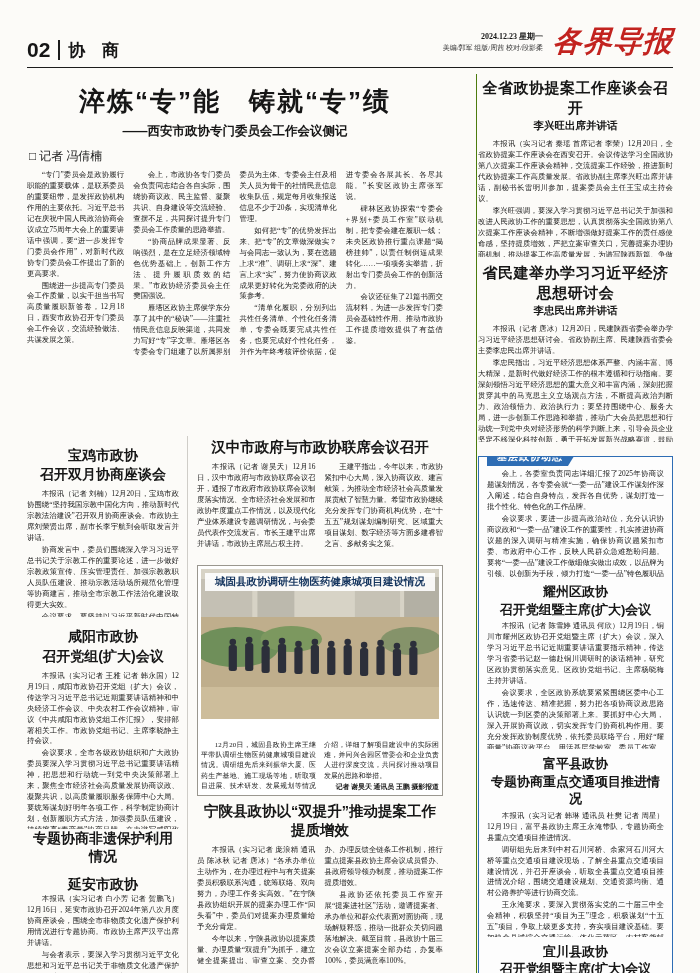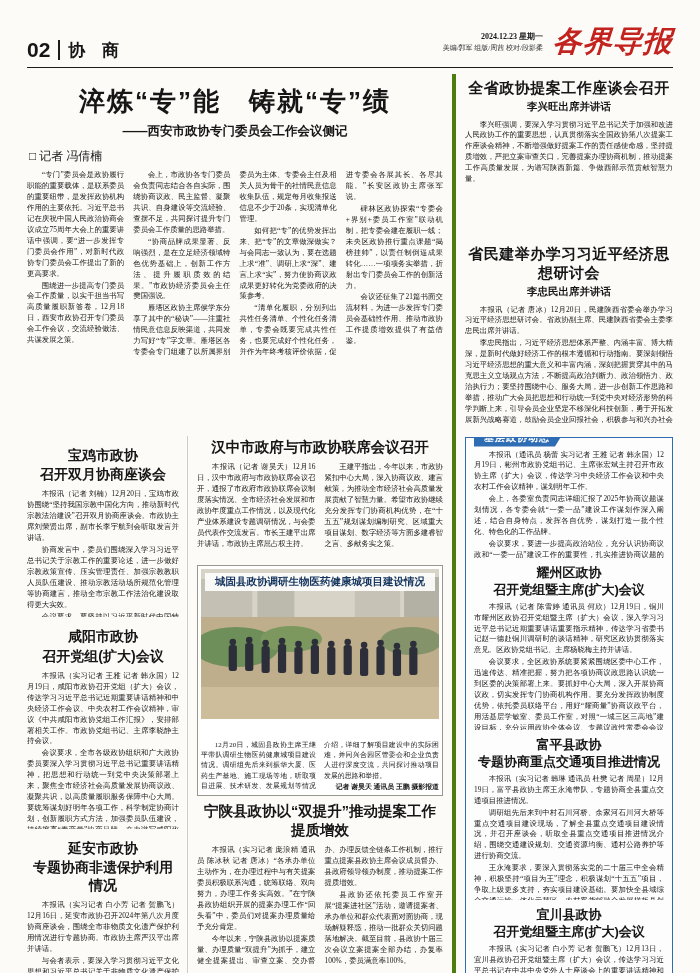--- a/index.html
+++ b/index.html
@@ -18,21 +18,21 @@
   .section{font-family:"Liberation Sans","DejaVu Sans",sans-serif;font-weight:700;font-size:17px;letter-spacing:6px;}
   .hdr-right{display:flex;align-items:center;gap:10px;}
   .meta{text-align:right;line-height:1.5;}
   .meta .date{font-size:8px;font-weight:700;}
   .meta .credits{font-size:7px;color:#333;}
   .brand{font-family:"Liberation Serif","DejaVu Serif",serif;font-weight:700;
          font-size:29px;color:#c2231f;font-style:italic;letter-spacing:1px;transform:skewX(-4deg);}
   
   .content{display:flex;gap:0;margin-top:6px;height:900px;}
   .col-main{width:416px;flex:none;padding-right:9px;}
-  .col-right{flex:1;border-left:4px solid #4d7c0f;padding-left:9px;overflow:hidden;}
+  .col-right{flex:1;border-left:1px solid #4d7c0f;padding-left:1px;overflow:hidden;margin-left:24px;}
   .band{display:flex;margin-top:8px;}
   .band-left{width:152px;flex:none;padding-right:8px;}
   .band-mid{flex:1;border-left:1px solid #cfcdc8;padding-left:9px;overflow:hidden;}
   
   .lead-title{font-family:"Liberation Sans","DejaVu Sans",sans-serif;font-weight:700;
               font-size:26px;text-align:center;letter-spacing:2px;margin:10px 0 4px;}
   .lead-sub{font-family:"Liberation Sans","DejaVu Sans",sans-serif;font-weight:700;
             font-size:12.5px;text-align:center;margin-bottom:8px;}
   .lead-byline{font-size:12px;color:#222;margin:0 2px 5px;}
   .lead-body{column-count:4;column-gap:9px;height:258px;overflow:hidden;}
@@ -125,22 +125,22 @@
           </article>
           <article>
             <h3 class="h2line">咸阳市政协</h3>
             <h3 class="h2line second">召开党组(扩大)会议</h3>
             <div class="body" style="height:158px">
               <p class="p">本报讯（实习记者 王雅 记者 韩永国）12月19日，咸阳市政协召开党组（扩大）会议，传达学习习近平总书记近期重要讲话精神和中央经济工作会议、中央农村工作会议精神，审议《中共咸阳市政协党组工作汇报》，安排部署相关工作。市政协党组书记、主席李晓静主持会议。</p>
               <p class="p">会议要求，全市各级政协组织和广大政协委员要深入学习贯彻习近平总书记重要讲话精神，把思想和行动统一到党中央决策部署上来，聚焦全市经济社会高质量发展协商议政、凝聚共识，以高质量履职服务保障中心大局。要统筹谋划好明年各项工作，科学制定协商计划，创新履职方式方法，加强委员队伍建设，持续擦亮“秦商量”协商品牌，奋力谱写咸阳政协事业高质量发展新篇章。</p>
             </div>
           </article>
           <article>
+            <h3 class="h2line second">专题协商非遗保护利用情况</h3>
             <h3 class="h2line">延安市政协</h3>
-            <h3 class="h2line second">专题协商非遗保护利用情况</h3>
             <div class="body" style="height:128px">
               <p class="p">本报讯（实习记者 白小芳 记者 贺鹏飞）12月16日，延安市政协召开2024年第八次月度协商座谈会，围绕全市非物质文化遗产保护利用情况进行专题协商。市政协主席严汉平出席并讲话。</p>
               <p class="p">与会者表示，要深入学习贯彻习近平文化思想和习近平总书记关于非物质文化遗产保护工作的重要指示精神，增强责任感和使命感，把握非遗保护与传承工作的规律性和系统性，推动创造性转化、创新性发展，不断增强人民群众的文化获得感。</p>
 
             </div>
           </article>
         </div>
 
         <div class="band-mid">
           <article>
@@ -235,39 +235,39 @@
         </div>
       </div>
     </div>
 
     <div class="col-right">
 
       <article>
         <h3 class="rtitle">全省政协提案工作座谈会召开</h3>
         <div class="rsub">李兴旺出席并讲话</div>
         <div class="body" style="height:118px">
+          <p class="p">本报讯（实习记者 秦瑶 首席记者 李荣）12月20日，全省政协提案工作座谈会在西安召开。会议传达学习全国政协第八次提案工作座谈会精神，交流提案工作经验，推进新时代政协提案工作高质量发展。省政协副主席李兴旺出席并讲话，副秘书长雷明川参加，提案委员会主任王宝成主持会议。</p>
           <p class="p">李兴旺强调，要深入学习贯彻习近平总书记关于加强和改进人民政协工作的重要思想，认真贯彻落实全国政协第八次提案工作座谈会精神，不断增强做好提案工作的责任感使命感，坚持提质增效，严把立案审查关口，完善提案办理协商机制，推动提案工作高质量发展，为谱写陕西新篇、争做西部示范贡献智慧力量。</p>
         </div>
       </article>
 
       <article style="margin-top:6px">
         <h3 class="rtitle">省民建举办学习习近平经济思想研讨会</h3>
         <div class="rsub">李忠民出席并讲话</div>
         <div class="body" style="height:118px">
           <p class="p">本报讯（记者 唐冰）12月20日，民建陕西省委会举办学习习近平经济思想研讨会。省政协副主席、民建陕西省委会主委李忠民出席并讲话。</p>
           <p class="p">李忠民指出，习近平经济思想体系严整、内涵丰富、博大精深，是新时代做好经济工作的根本遵循和行动指南。要深刻领悟习近平经济思想的重大意义和丰富内涵，深刻把握贯穿其中的马克思主义立场观点方法，不断提高政治判断力、政治领悟力、政治执行力；要坚持围绕中心、服务大局，进一步创新工作思路和举措，推动广大会员把思想和行动统一到党中央对经济形势的科学判断上来，引导会员企业坚定不移深化科技创新，勇于开拓发展新兴战略赛道，鼓励会员企业回报社会，积极参与和兴办社会公益慈善事业，做到富而有责、富而有义、富而有爱；要坚定发展信心，积极投身全面深化改革和高质量发展的主战场，以实干擦亮民建陕西品牌。</p>
         </div>
       </article>
 
       <div class="bluebox">
         <div class="boxtab">基层政协动态</div>
 
         <article>
           <div class="body" style="height:108px">
-            <p class="p">本报讯（通讯员 杨蕾 实习记者 王雅 记者 韩永国）12月19日，彬州市政协党组书记、主席张宏斌主持召开市政协主席（扩大）会议，传达学习中央经济工作会议和中央农村工作会议精神，谋划明年工作。</p>
             <p class="p">会上，各委室负责同志详细汇报了2025年协商议题谋划情况，各专委会就“一委一品”建设工作谋划作深入阐述，结合自身特点，发挥各自优势，谋划打造一批个性化、特色化的工作品牌。</p>
             <p class="p">会议要求，要进一步提高政治站位，充分认识协商议政和“一委一品”建设工作的重要性，扎实推进协商议题的深入调研与精准实施，确保协商议题紧扣市委、市政府中心工作，反映人民群众急难愁盼问题。要将“一委一品”建设工作做细做实做出成效，以品牌为引领、以创新为手段，倾力打造“一委一品”特色履职品牌，开创专委会工作新局面，不断推动新时代彬州政协工作展现新气象、展现新作为。</p>
           </div>
         </article>
 
         <article>
           <h4 class="boxtitle"><span>耀州区政协</span><br><span>召开党组暨主席(扩大)会议</span></h4>
           <div class="body" style="height:128px">
             <p class="p">本报讯（记者 陈雪婷 通讯员 何欣）12月19日，铜川市耀州区政协召开党组暨主席（扩大）会议，深入学习习近平总书记近期重要讲话重要指示精神，传达学习省委书记赵一德赴铜川调研时的谈话精神，研究区政协贯彻落实意见。区政协党组书记、主席杨晓梅主持并讲话。</p>
             <p class="p">会议要求，全区政协系统要紧紧围绕区委中心工作，迅速传达、精准把握，努力把各项协商议政思路认识统一到区委的决策部署上来。要抓好中心大局，深入开展协商议政，切实发挥专门协商机构作用。要充分发挥政协制度优势，依托委员联络平台，用好“耀商量”协商议政平台，用活基层学敏室、委员工作室，对照“一城三区三高地”建设目标，充分运用政协全体会议、专题议政性常委会会议及区政协各类协商议事机制，深入开展协商议政，聚焦经济社会高质量发展和群众急难愁盼的大事要事，力争形成一批有价值、有分量的调研成果，为区委、区政府科学决策、有效施策献计出力。</p>

